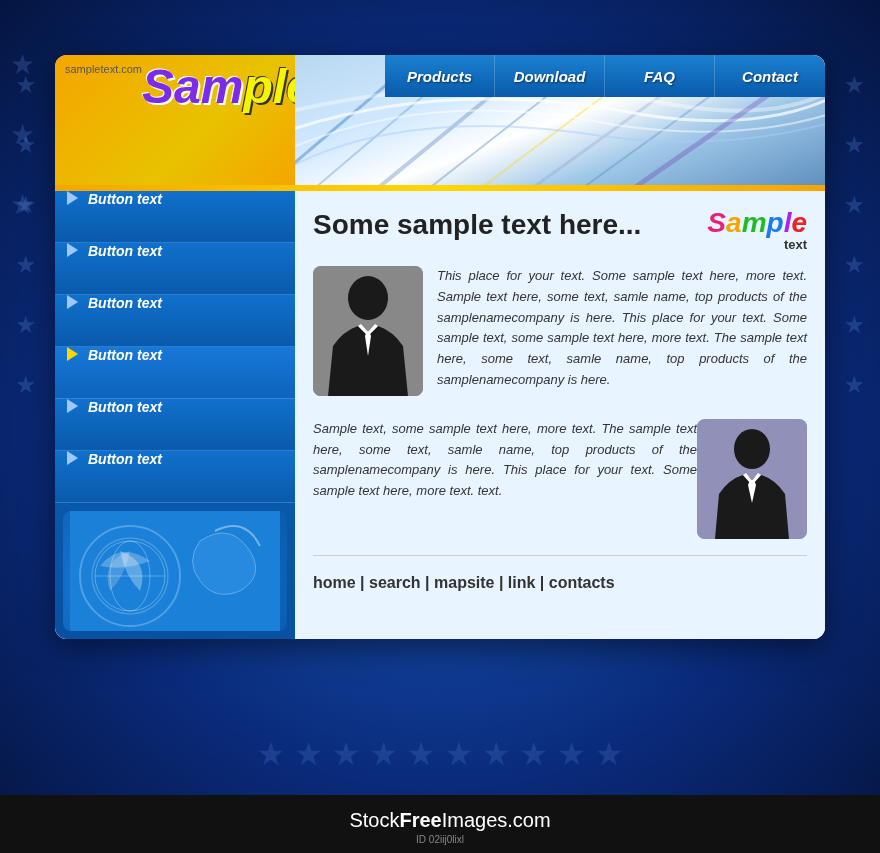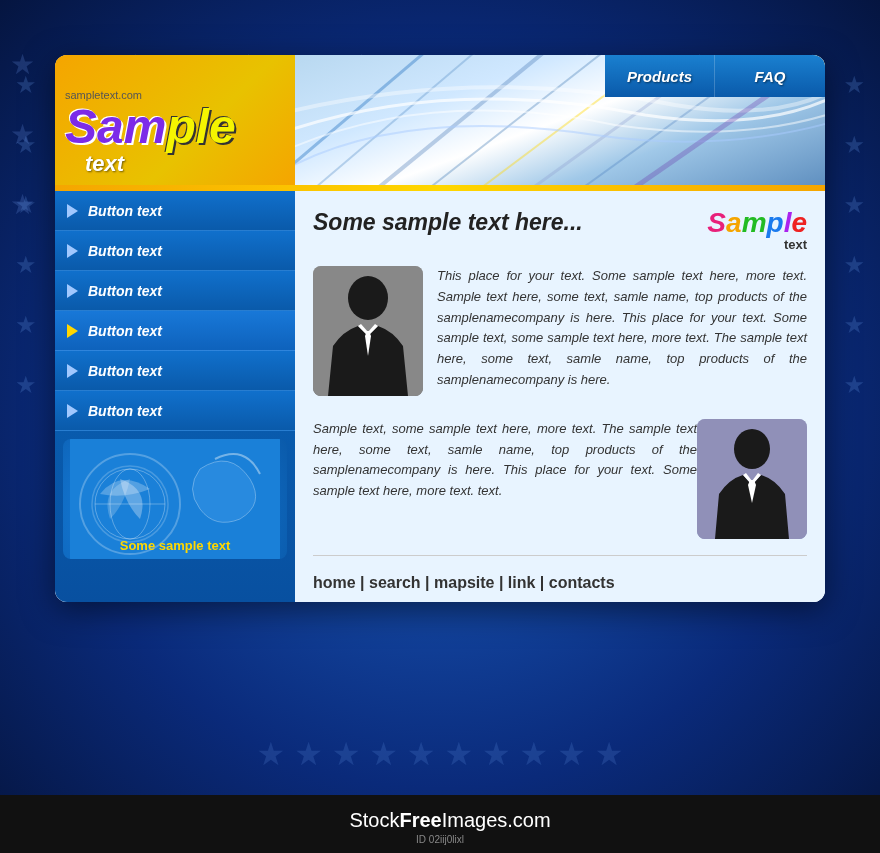--- a/index.html
+++ b/index.html
@@ -56,22 +56,22 @@
       height: 130px;
       position: relative;
     }
 
     .logo-area {
       width: 240px;
       flex-shrink: 0;
       padding: 8px 10px;
       background: linear-gradient(135deg, #f5a500 0%, #e8c200 60%, #f5a500 100%);
       display: flex;
-      flex-direction: column;
-      justify-content: flex-end;
+      flex-direction: row;
+      justify-content: space-between;
     }
 
     .logo-domain {
       font-size: 11px;
       color: #555;
       margin-bottom: 2px;
     }
 
     .logo-text {
       font-size: 48px;
@@ -160,22 +160,22 @@
     
     .sidebar {
       width: 240px;
       flex-shrink: 0;
       background: linear-gradient(180deg, #0a6abf 0%, #0850a0 100%);
       padding: 0;
     }
 
     .sidebar-btn {
       display: flex;
-      align-items: center;
-      height: 40px;
+      align-items: flex-start;
+      height: 52px;
       padding: 0 12px;
       cursor: pointer;
       border-bottom: 1px solid rgba(255,255,255,0.1);
       background: linear-gradient(180deg, #1070cc 0%, #0a5aaa 100%);
       transition: background 0.2s;
     }
 
     .sidebar-btn.active {
       background: linear-gradient(180deg, #1878d8 0%, #0e62bc 100%);
     }
@@ -231,23 +231,22 @@
       background: #e8f4ff;
     }
 
     .content-header {
       display: flex;
       align-items: flex-start;
       margin-bottom: 14px;
     }
 
     .content-title {
-      font-size: 23px;
+      font-size: 28px;
       font-weight: bold;
-      font-style: italic;
       color: #222;
       flex: 1;
     }
 
     
     .content-logo {
       font-size: 28px;
       font-weight: 900;
       font-style: italic;
       line-height: 1;
@@ -418,21 +417,23 @@
           <path d="M-20,100 Q130,30 320,70 Q460,90 560,50" stroke="white" stroke-width="2" fill="none" opacity="0.5"></path>
           <path d="M-20,60 Q180,10 380,50 Q500,70 560,20" stroke="white" stroke-width="4" fill="none" opacity="0.4"></path>
           <path d="M-20,120 Q100,50 300,80 Q440,100 560,60" stroke="#aaccff" stroke-width="2" fill="none" opacity="0.5"></path>
 
           <line x1="300" y1="160" x2="560" y2="-20" stroke="#6633aa" stroke-width="5" opacity="0.3"></line>
         </svg>
       </div>
 
       <div class="nav-bar">
         <div class="nav-item">Products</div>
+        <div class="nav-item">Download</div>
         <div class="nav-item">FAQ</div>
+        <div class="nav-item">Contact</div>
       </div>
     </div>
   </div>
 
   <div class="header-stripe"></div>
 
   <div class="main-content">
 
     <div class="sidebar">
       <div class="sidebar-btn">
@@ -472,21 +473,20 @@
           <path d="M30,55 Q50,30 80,50 Q55,60 30,55Z" fill="rgba(255,255,255,0.25)"></path>
           <path d="M40,80 Q30,50 60,40 Q55,65 40,80Z" fill="rgba(255,255,255,0.2)"></path>
 
           <ellipse cx="60" cy="65" rx="35" ry="35" fill="none" stroke="rgba(255,255,255,0.3)" stroke-width="1"></ellipse>
           <ellipse cx="60" cy="65" rx="20" ry="35" fill="none" stroke="rgba(255,255,255,0.3)" stroke-width="1"></ellipse>
           <line x1="25" y1="65" x2="95" y2="65" stroke="rgba(255,255,255,0.3)" stroke-width="1"></line>
 
           <path d="M130,30 Q160,10 180,40 Q195,65 170,80 Q145,90 130,70 Q115,50 130,30Z" fill="rgba(100,180,255,0.2)" stroke="rgba(255,255,255,0.3)" stroke-width="1"></path>
           <path d="M145,20 Q175,5 190,35" fill="none" stroke="rgba(255,255,255,0.4)" stroke-width="2"></path>
         </svg>
-        <div class="sidebar-img-label">Some sample text</div>
       </div>
     </div>
 
     <div class="content-area">
 
       <div class="content-header">
         <div class="content-title">Some sample text here...</div>
         <div>
           <div class="content-logo">
             <span class="s">S</span><span class="a">a</span><span class="m">m</span><span class="p">p</span><span class="l">l</span><span class="e">e</span>

